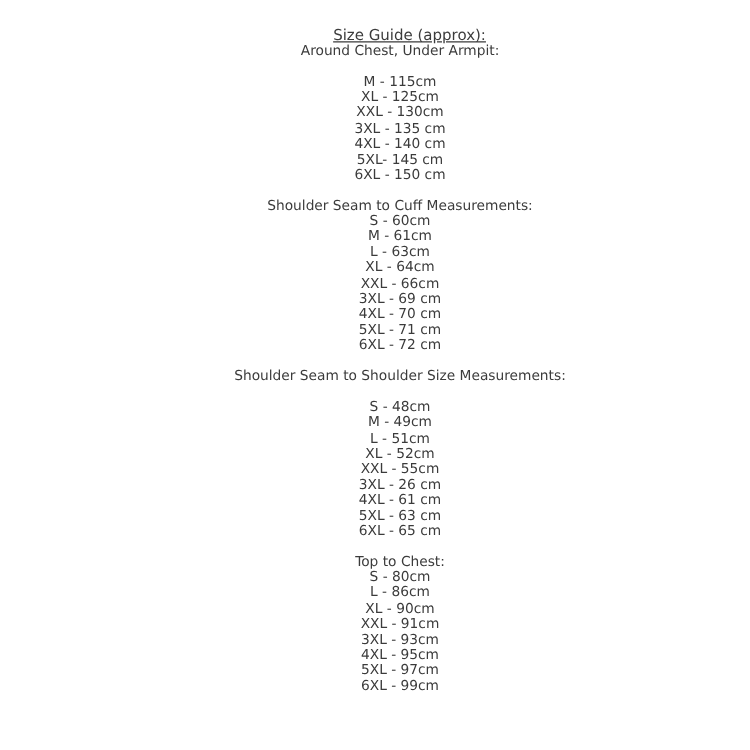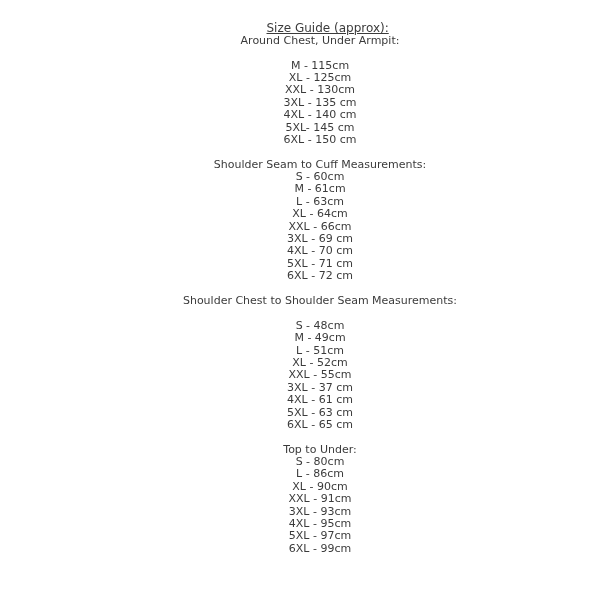--- a/index.html
+++ b/index.html
@@ -65,33 +65,33 @@
       <div class="line">S - 60cm</div>
       <div class="line">M - 61cm</div>
       <div class="line">L - 63cm</div>
       <div class="line">XL - 64cm</div>
       <div class="line">XXL - 66cm</div>
       <div class="line">3XL - 69 cm</div>
       <div class="line">4XL - 70 cm</div>
       <div class="line">5XL - 71 cm</div>
       <div class="line">6XL - 72 cm</div>
       <div class="line blank"></div>
-      <div class="line heading">Shoulder Chest to Shoulder Seam Measurements:</div>
+      <div class="line heading">Shoulder Seam to Shoulder Size Measurements:</div>
       <div class="line blank"></div>
       <div class="line">S - 48cm</div>
       <div class="line">M - 49cm</div>
       <div class="line">L - 51cm</div>
       <div class="line">XL - 52cm</div>
       <div class="line">XXL - 55cm</div>
-      <div class="line">3XL - 37 cm</div>
+      <div class="line">3XL - 26 cm</div>
       <div class="line">4XL - 61 cm</div>
       <div class="line">5XL - 63 cm</div>
       <div class="line">6XL - 65 cm</div>
       <div class="line blank"></div>
-      <div class="line heading">Top to Under:</div>
+      <div class="line heading">Top to Chest:</div>
       <div class="line">S - 80cm</div>
       <div class="line">L - 86cm</div>
       <div class="line">XL - 90cm</div>
       <div class="line">XXL - 91cm</div>
       <div class="line">3XL - 93cm</div>
       <div class="line">4XL - 95cm</div>
       <div class="line">5XL - 97cm</div>
       <div class="line">6XL - 99cm</div>
     </div>
 </div>

